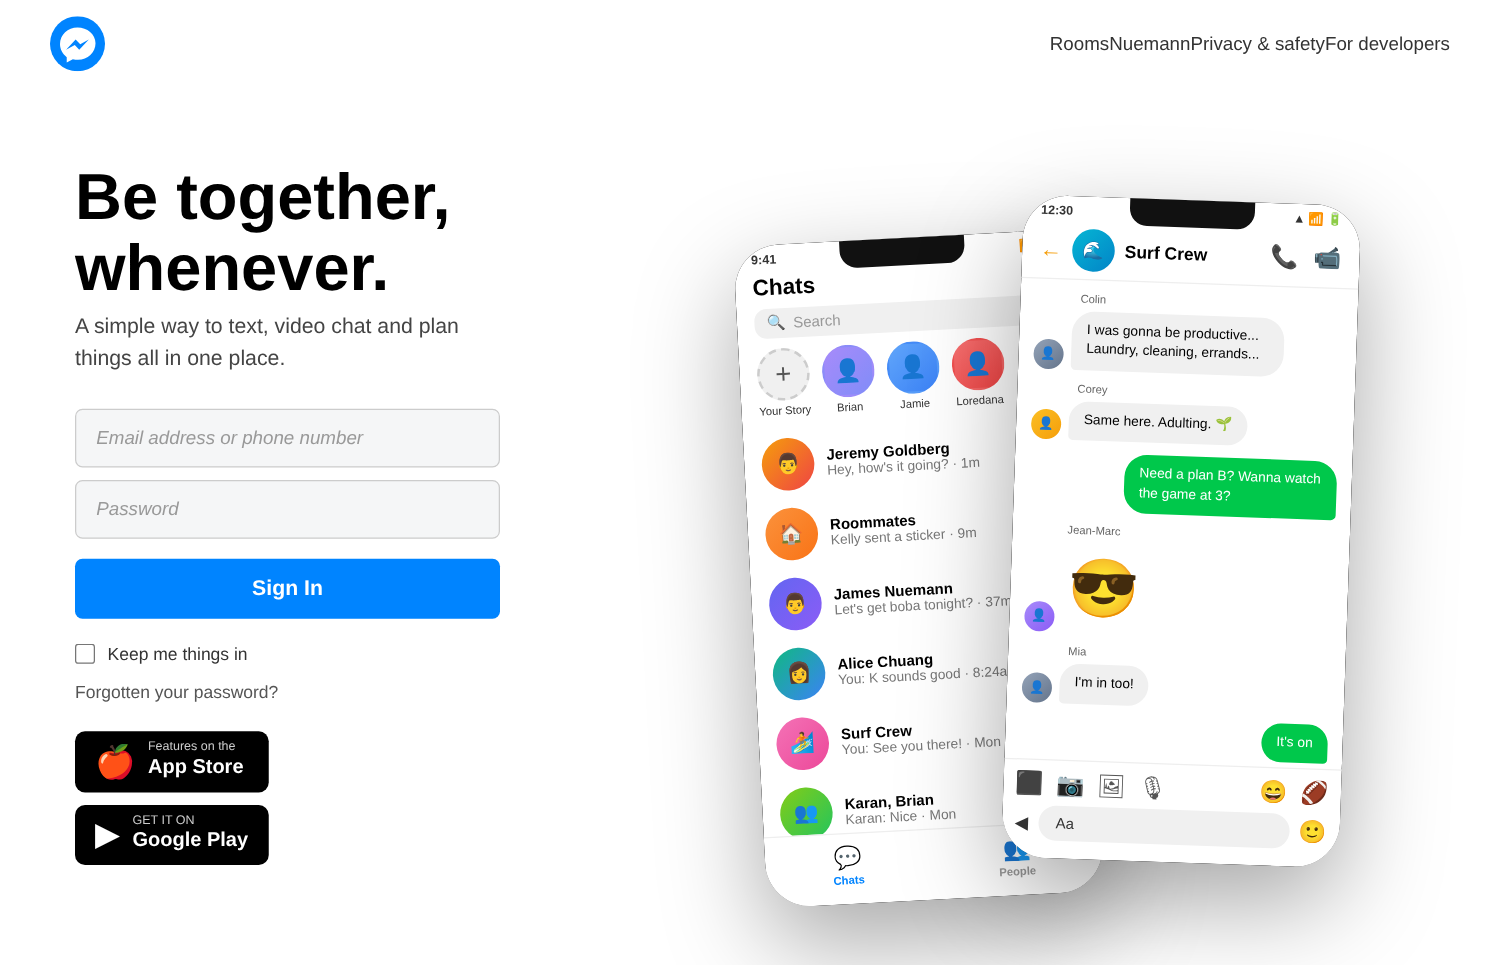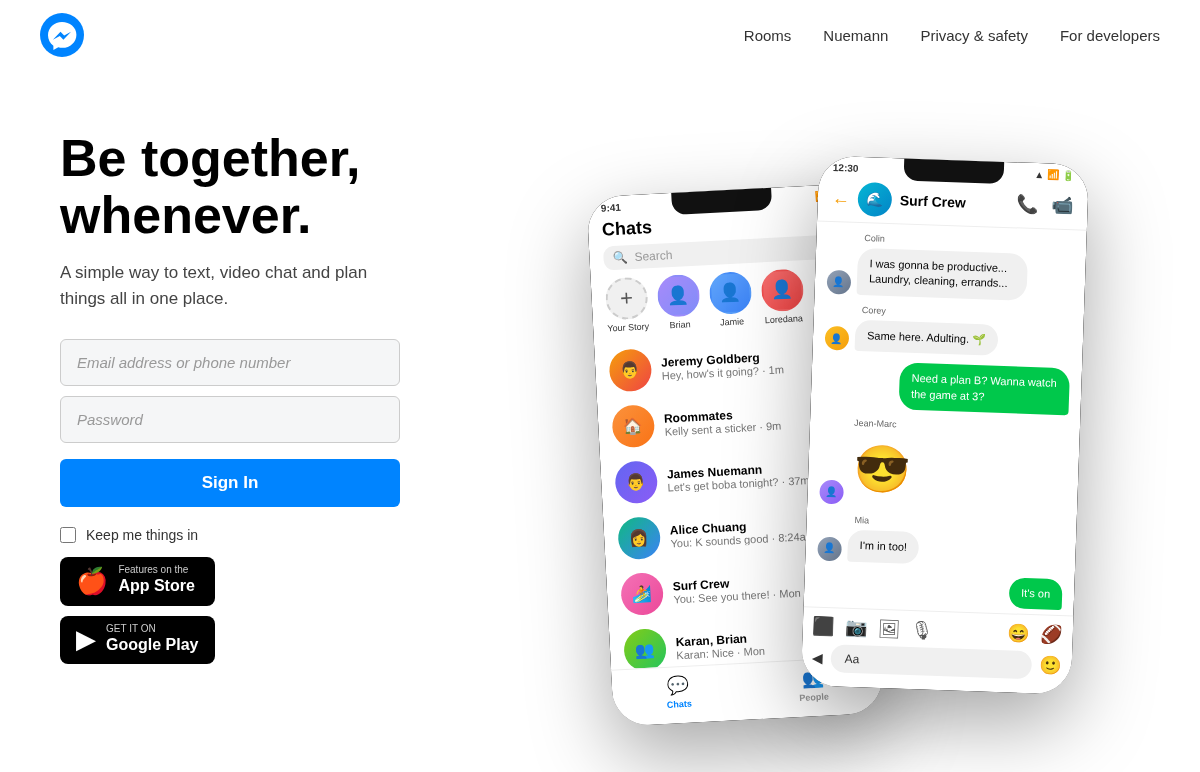--- a/index.html
+++ b/index.html
@@ -1,29 +1,29 @@
 <!DOCTYPE html>
 <html><head>
   <meta charset="utf-8">
   <style>
     * { margin: 0; padding: 0; box-sizing: border-box; }
     body { font-family: -apple-system, BlinkMacSystemFont, 'Segoe UI', Helvetica, Arial, sans-serif; background: #fff; width: 1200px; height: 772px; overflow: hidden; position: relative; }
 
     
     nav { display: flex; align-items: center; justify-content: space-between; padding: 0 40px; height: 70px; }
     .nav-logo { display: flex; align-items: center; }
-    .nav-links { display: flex; gap: 32px; }
+    .nav-links { display: flex; }
     .nav-links a { text-decoration: none; color: #333; font-size: 15px; font-weight: 500; }
 
     
     .main { display: flex; align-items: flex-start; padding: 40px 60px 0; position: relative; }
 
     
     .left-panel { width: 440px; flex-shrink: 0; padding-top: 20px; }
-    .hero-title { font-size: 52px; font-weight: 800; line-height: 1.1; color: #000; margin-bottom: 16px; }
+    .hero-title { font-size: 52px; font-weight: 800; line-height: 1.1; color: #000; margin-bottom: 4px; }
     .hero-sub { font-size: 17px; color: #444; line-height: 1.5; margin-bottom: 28px; max-width: 340px; }
 
     .input-field { display: block; width: 340px; padding: 14px 16px; border: 1.5px solid #ccc; border-radius: 6px; font-size: 15px; color: #333; background: #f5f6f7; margin-bottom: 10px; outline: none; font-style: italic; }
     .input-field::placeholder { color: #999; }
 
     .sign-in-btn { width: 340px; padding: 14px; background: #0084ff; color: #fff; border: none; border-radius: 6px; font-size: 17px; font-weight: 600; cursor: pointer; margin-top: 6px; margin-bottom: 20px; }
 
     .keep-signed { display: flex; align-items: center; gap: 10px; margin-bottom: 14px; font-size: 14px; color: #333; }
     .keep-signed input[type="checkbox"] { width: 16px; height: 16px; cursor: pointer; }
 
@@ -151,20 +151,21 @@
 
     <input class="input-field" type="text" placeholder="Email address or phone number" style="">
     <input class="input-field" type="password" placeholder="Password" style="">
     <button class="sign-in-btn">Sign In</button>
 
     <div class="keep-signed">
       <input type="checkbox" style="">
       <span>Keep me things in</span>
     </div>
 
+    <div class="forgot-pw">Forgotten your password?</div>
 
     <div class="app-badges">
       <a class="badge">
         <span class="badge-icon">🍎</span>
         <div class="badge-text-block">
           <span class="badge-small">Features on the</span>
           <span class="badge-big">App Store</span>
         </div>
       </a>
       <a class="badge">

